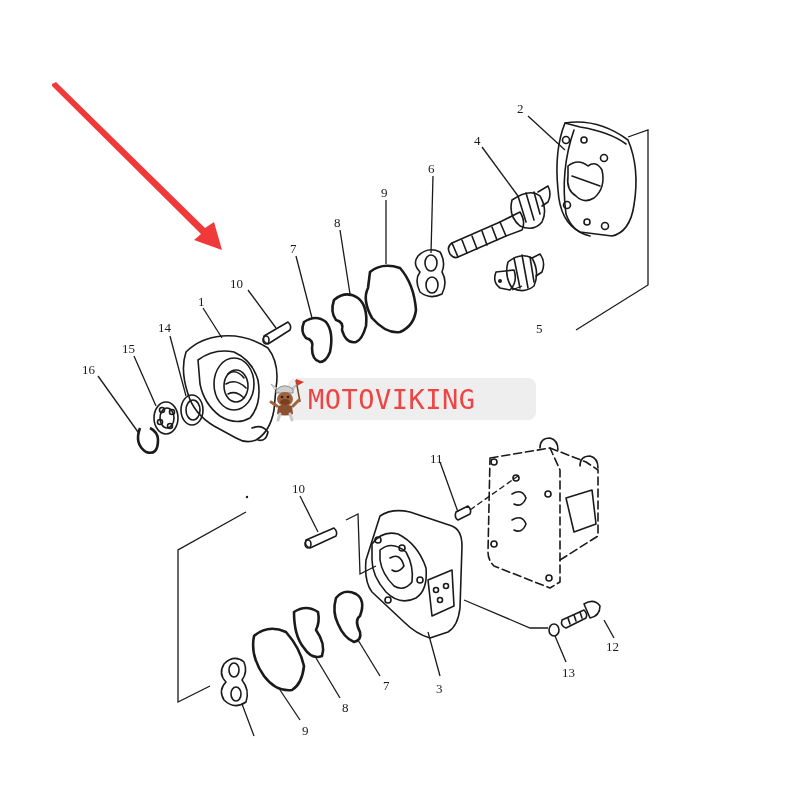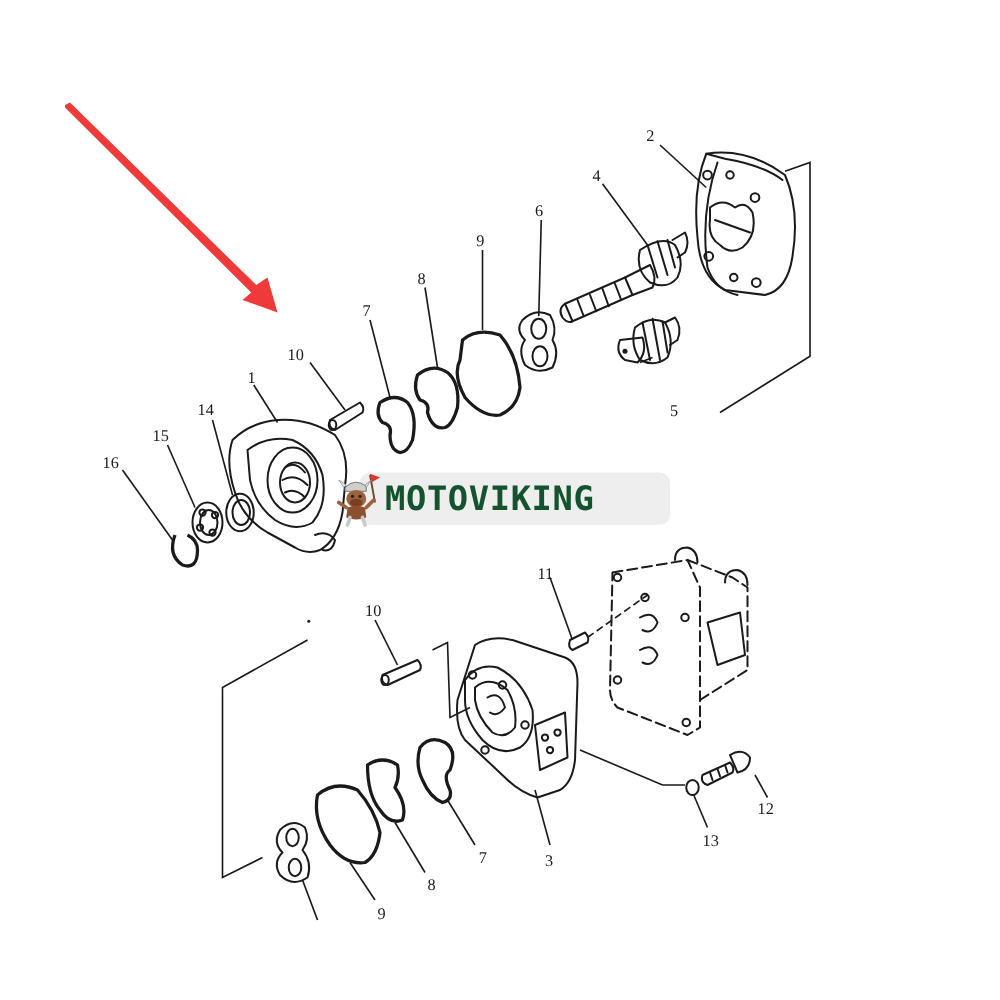--- a/index.html
+++ b/index.html
@@ -13,22 +13,22 @@
       position: absolute; left: 266px; top: 376px; width: 270px; height: 46px;
       display: flex; align-items: center;
     }
     .wm-pill {
       position: absolute; left: 22px; top: 2px; width: 248px; height: 42px;
       background: #eeeeee; border-radius: 8px;
     }
     .wm-logo { position: relative; width: 44px; height: 46px; z-index: 2; }
     .wm-text {
       position: relative; z-index: 2; margin-left: -2px;
-      font-family: "DejaVu Sans Mono", monospace; font-weight: bold;
-      font-size: 27px; letter-spacing: 0.5px; color: #14532d;
+      font-family: "DejaVu Sans Mono", monospace; font-weight: normal;
+      font-size: 27px; letter-spacing: 0.5px; color: #ef4444;
     }
   </style>
 </head>
 <body>
 
 <svg id="canvas" viewBox="0 0 800 800" xmlns="http://www.w3.org/2000/svg">
 
   <g>
     <polygon points="52,84 56,82 205,228 214,222 222,250 194,240 201,234 52,86" fill="#f03a3a"></polygon>
   </g>

